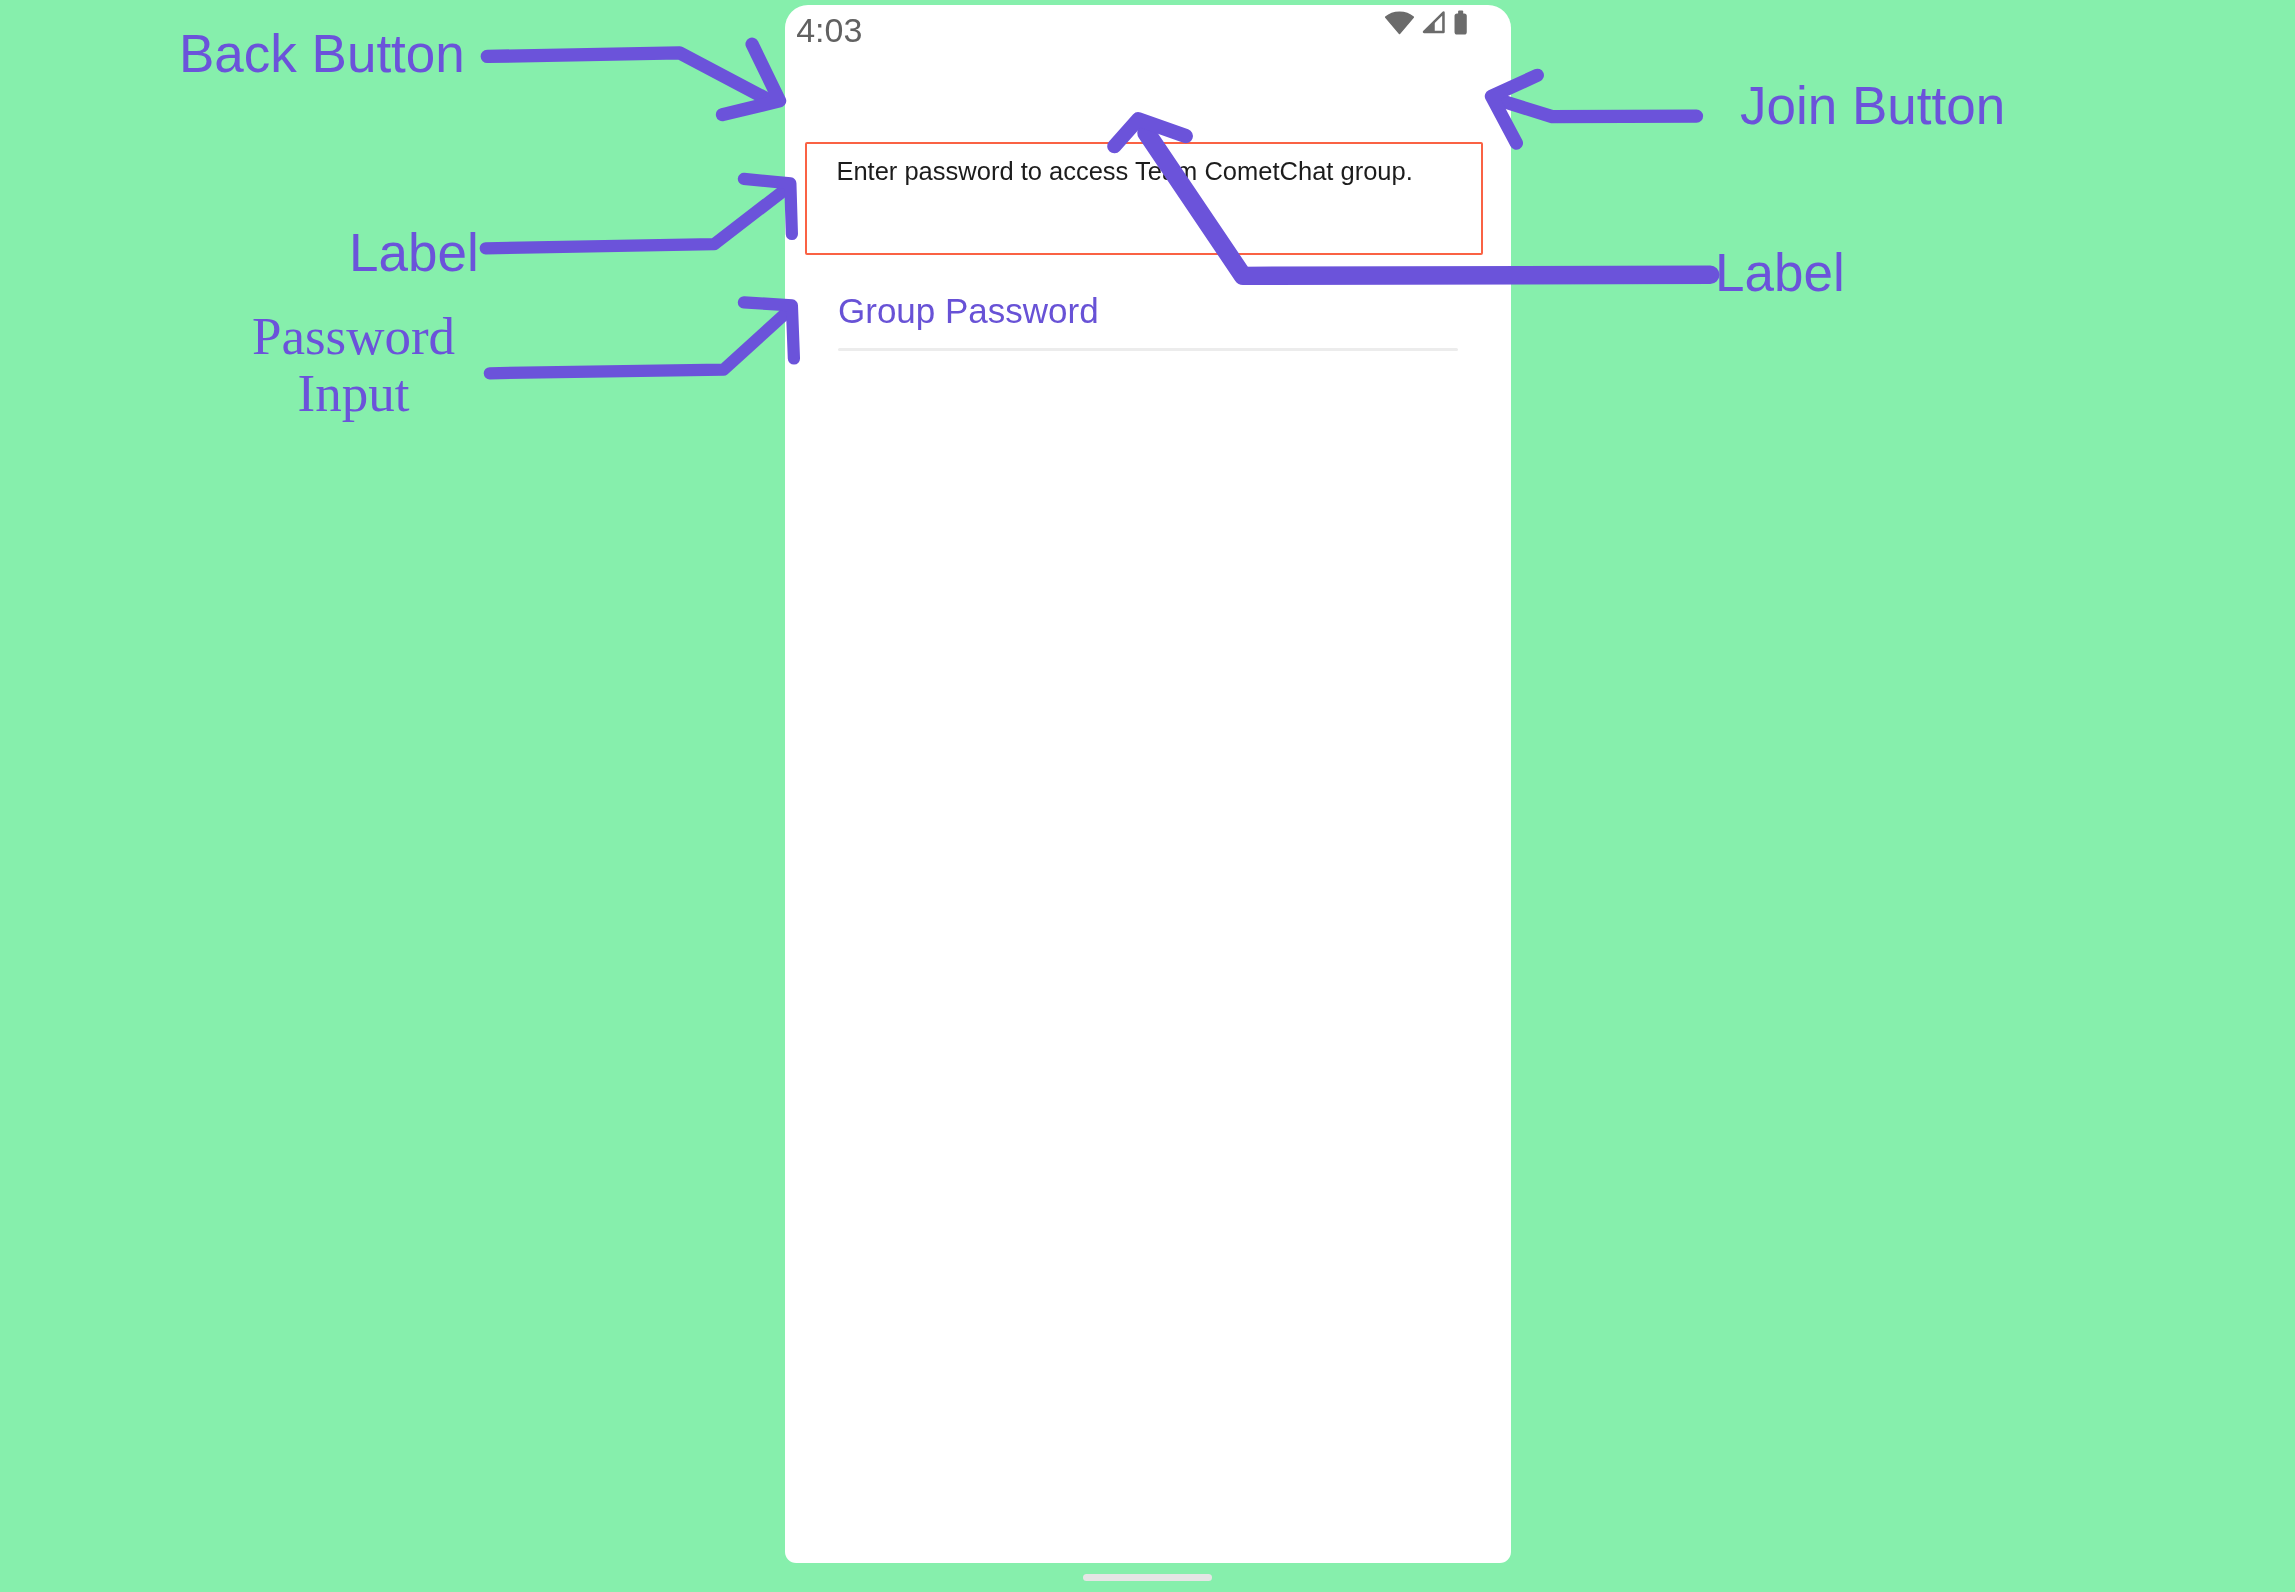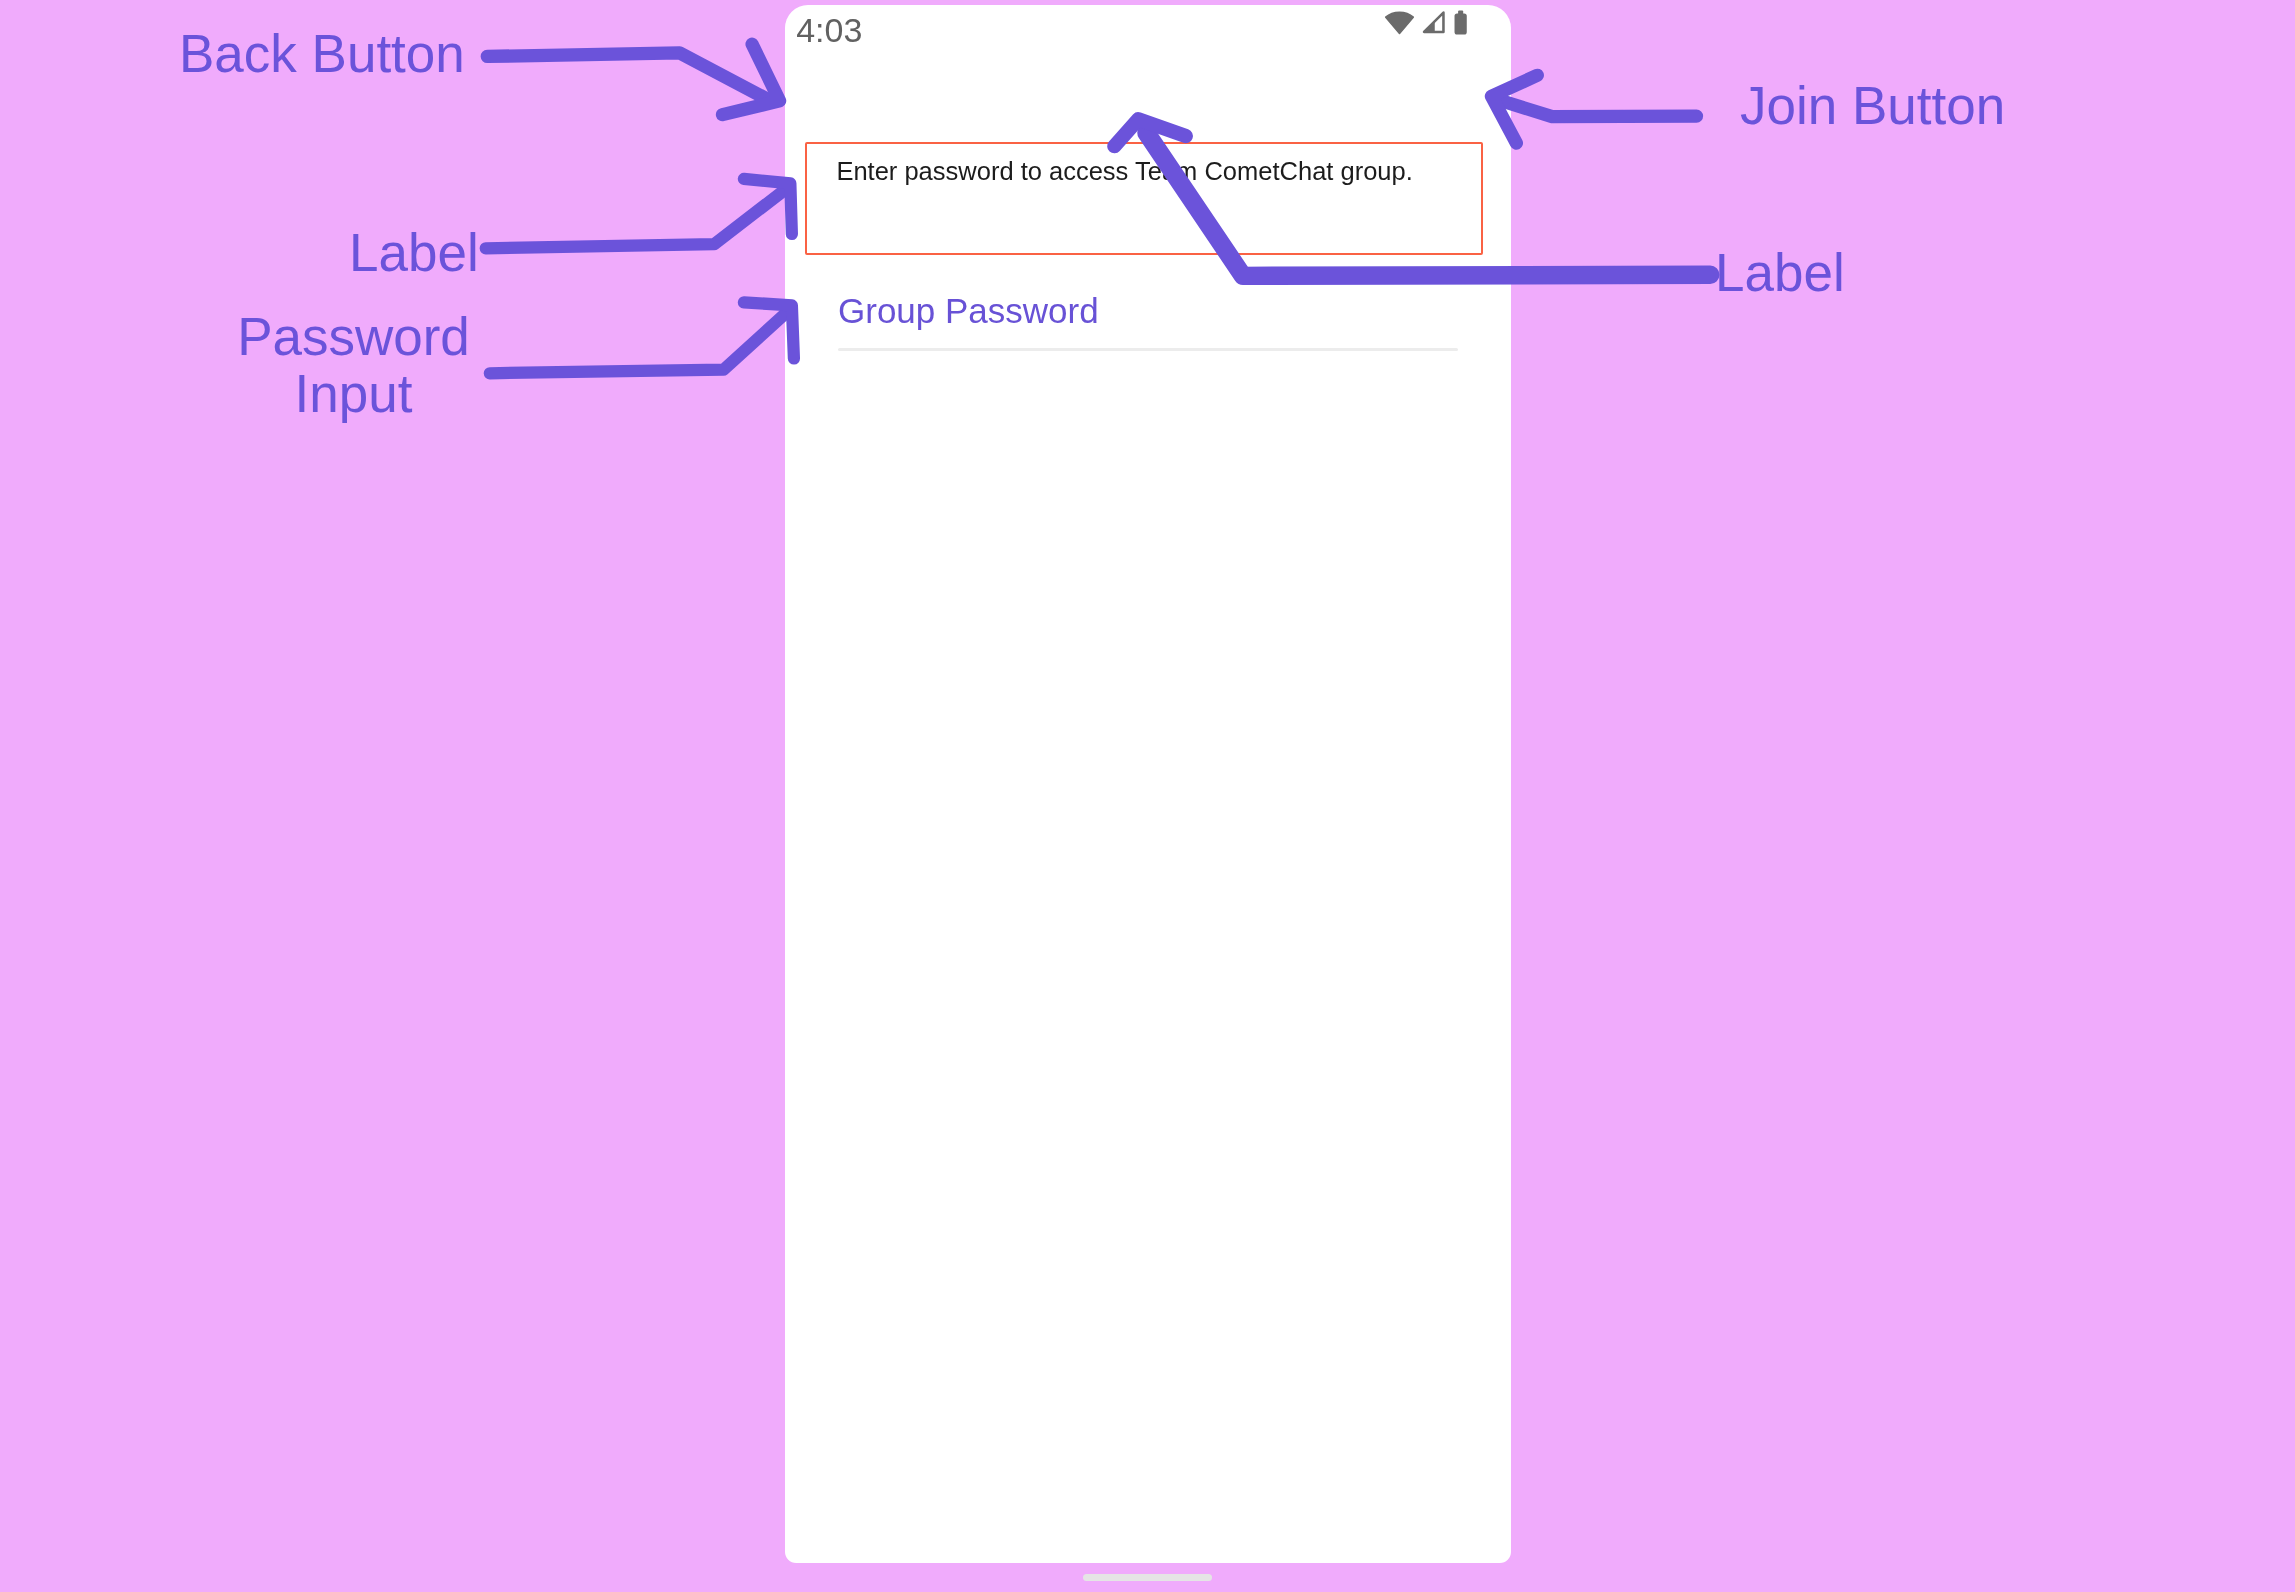--- a/index.html
+++ b/index.html
@@ -3,21 +3,21 @@
 <meta charset="utf-8">
 <style>
   html, body {
     margin: 0; padding: 0;
     background: #000;
     font-family: "Liberation Sans", "DejaVu Sans", sans-serif;
   }
   .stage {
     position: relative;
     width: 2295px; height: 1593px;
-    background: #f0abfc;
+    background: #86efac;
     overflow: hidden;
   }
   
   .annotations-svg {
     position: absolute; left: 0; top: 0;
     width: 2295px; height: 1593px;
     pointer-events: none;
     z-index: 5;
   }
   .arrow {
@@ -37,21 +37,21 @@
     font-size: 53px;
     font-weight: 500;
     line-height: 1.0;
     white-space: nowrap;
     z-index: 6;
   }
   .ann-back  { left: 179px;  top: 26.5px;  }
   .ann-join  { left: 1740px; top: 79px; }
   .ann-label { left: 349px;  top: 226px; }
   .ann-pwd   { left: 208px;  top: 308px; width: 291px;
-               text-align: center; white-space: normal; line-height: 57px; }
+               text-align: center; white-space: normal; line-height: 57px; font-family: Liberation Serif, serif; }
   .ann-title { left: 1715px; top: 246px; }
   
   .phone {
     position: absolute;
     left: 785px; top: 5.1px;
     width: 726px; height: 1558px;
     background: #fff;
     border-radius: 23px 23px 11.2px 11.2px;
     z-index: 1;
   }

